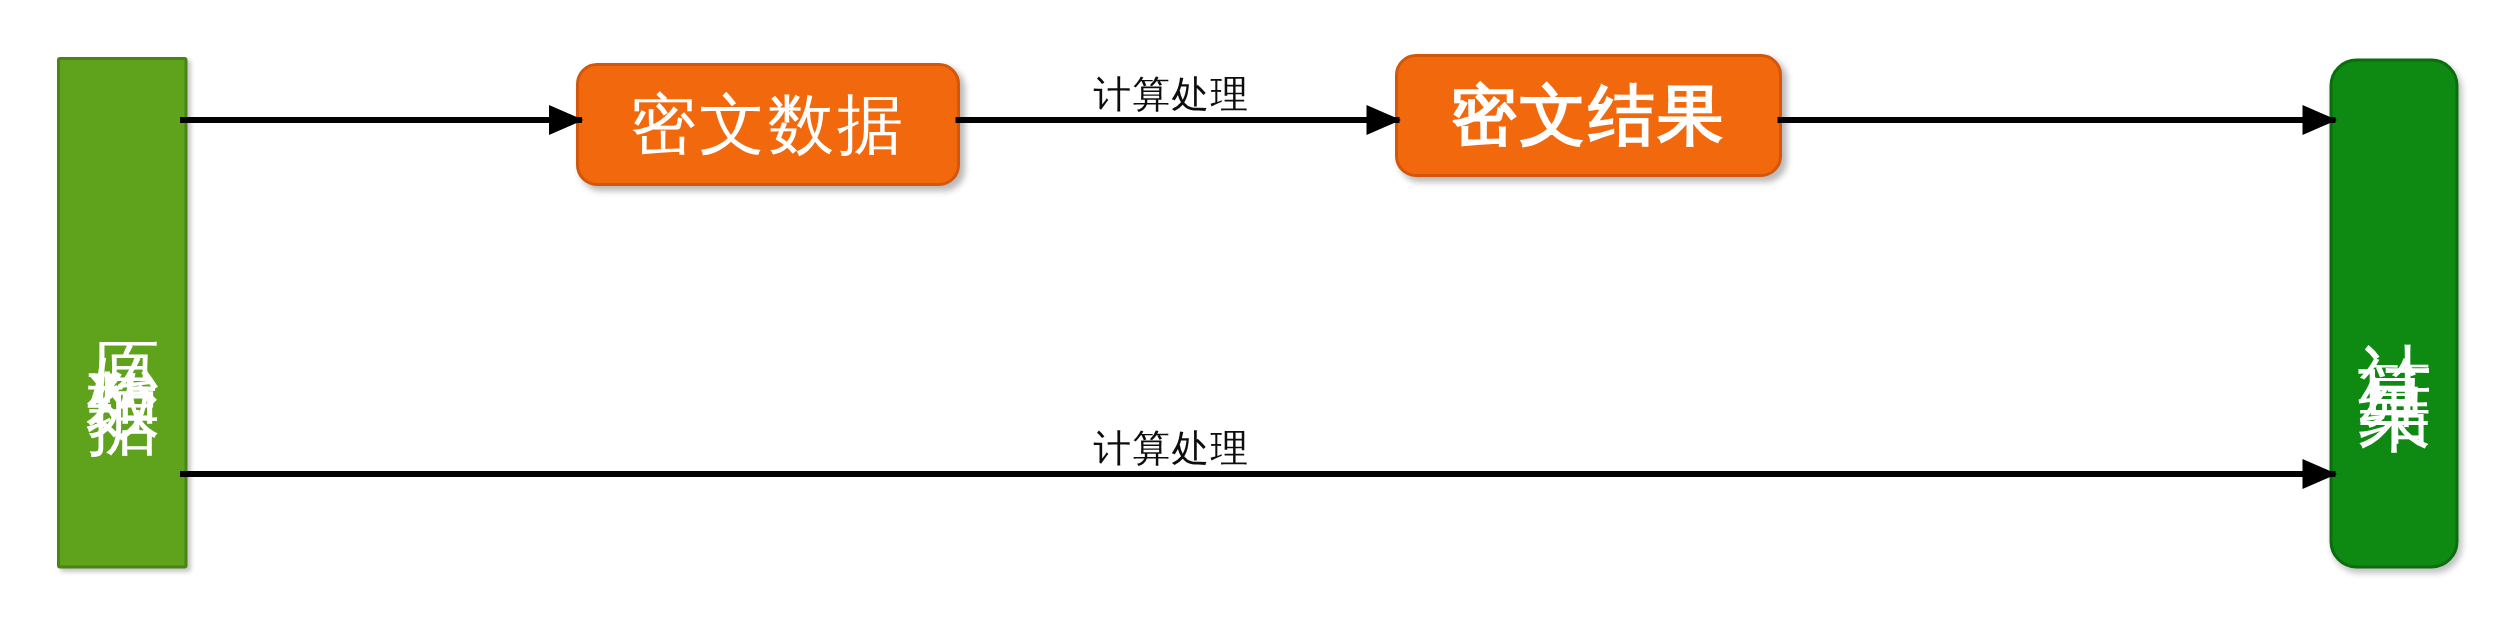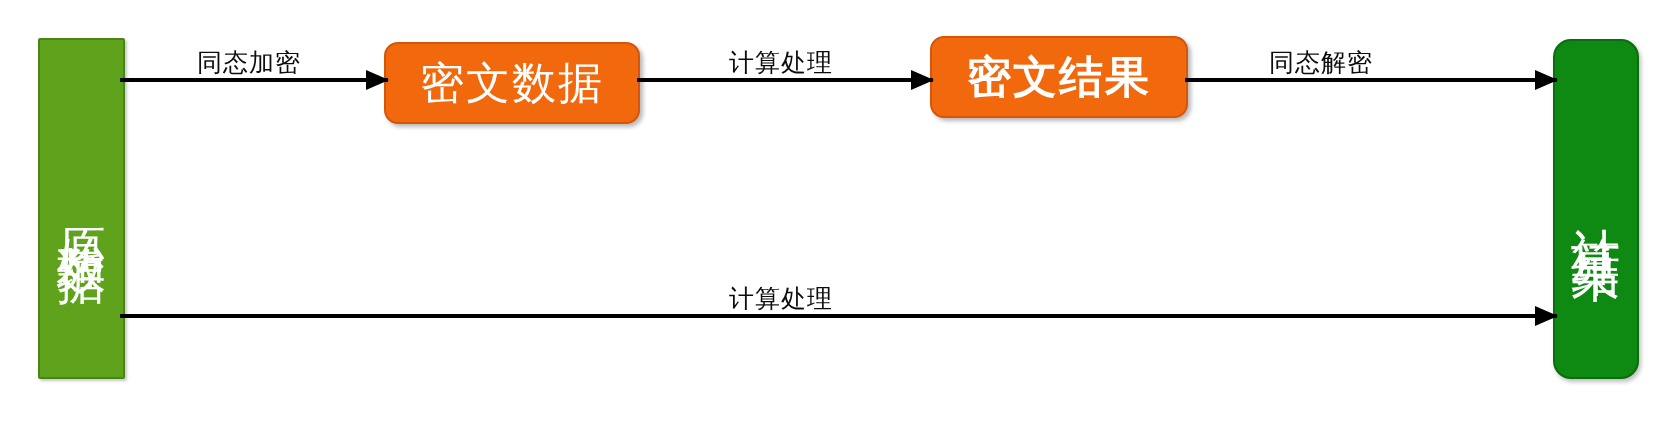--- a/index.html
+++ b/index.html
@@ -146,18 +146,16 @@
 
   <div class="node node-vertical" id="node-result">
     <span>计算结果</span>
   </div>
 
   <div class="arrow" id="arrow-encrypt"></div>
   <div class="arrow" id="arrow-compute"></div>
   <div class="arrow" id="arrow-decrypt"></div>
   <div class="arrow" id="arrow-plaincalc"></div>
 
-  <div class="arrow-label" id="label-encrypt">同态加密</div>
   <div class="arrow-label" id="label-compute">计算处理</div>
-  <div class="arrow-label" id="label-decrypt">同态解密</div>
   <div class="arrow-label" id="label-plaincalc">计算处理</div>
 
 </div>
 
 </body></html>

